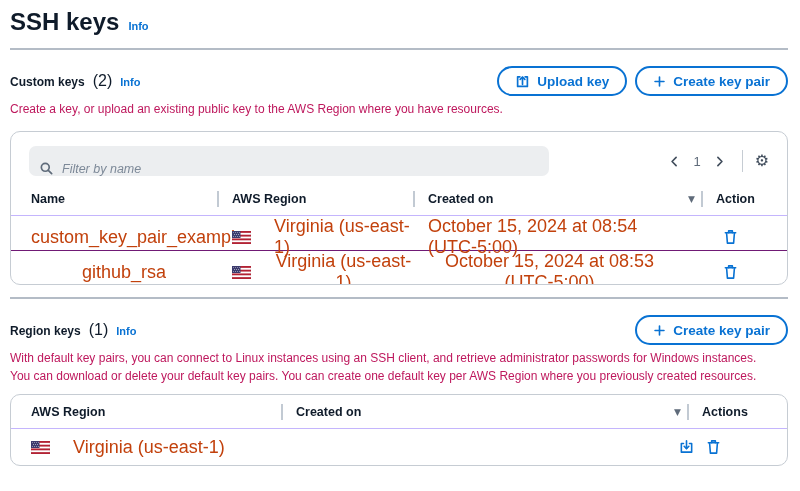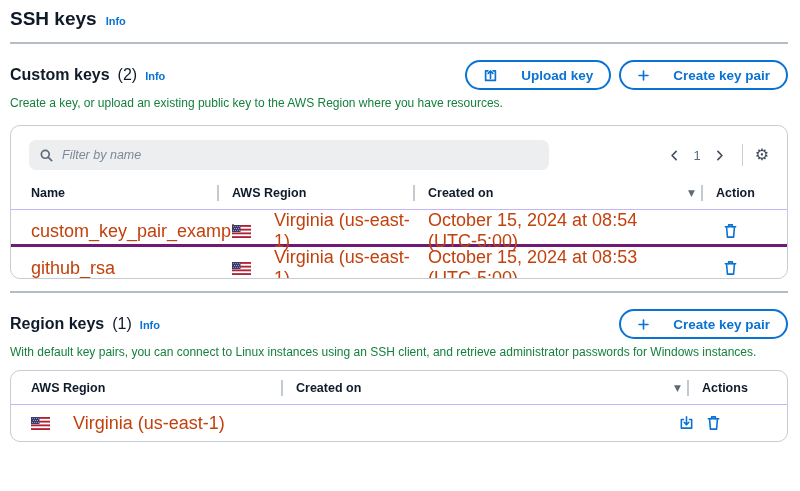--- a/index.html
+++ b/index.html
@@ -5,55 +5,55 @@
   * { box-sizing: border-box; margin: 0; padding: 0; }
   html, body { width: 800px; height: 491px; overflow: hidden; background: #fff; }
   body {
     font-family: "Liberation Sans", sans-serif;
     color: #0f1b2a;
   }
   .page { padding: 8px 12px 0 10px; }
 
   
   .title-row { display: flex; align-items: baseline; gap: 9px; }
-  h1 { font-size: 19px; font-weight: 700; color: #0f1b2a; }
-  h2 { font-size: 16px; font-weight: 700; color: #0f1b2a; display: inline; }
+  h1 { font-size: 24px; font-weight: 700; color: #0f1b2a; }
+  h2 { font-size: 12px; font-weight: 700; color: #0f1b2a; display: inline; }
   .count { font-weight: 400; font-size: 16px; color: #0f1b2a; }
   .info-link {
     font-size: 11px; font-weight: 700; color: #0972d3;
     text-decoration: none; cursor: pointer; text-align: right;
   }
   .desc { font-size: 12.5px; color: #414d5c; line-height: 1.55; margin-top: 5px; max-width: 778px; }
-  .desc-sm { font-size: 12px; color: #15803d; line-height: 1.5; margin-top: 4px; }
+  .desc-sm { font-size: 12px; color: #be185d; line-height: 1.5; margin-top: 4px; }
 
   .section-divider { border: none; height: 2px; background: #b4bcc6; margin-top: 12px; }
 
   
   .section { margin-top: 16px; }
   .section-head { display: flex; align-items: center; justify-content: space-between; }
   .head-left { display: flex; align-items: baseline; gap: 8px; }
   .head-buttons { display: flex; gap: 8px; }
   .btn {
-    display: inline-flex; align-items: center; gap: 23px;
+    display: inline-flex; align-items: center; gap: 7px;
     height: 30px; padding: 0 16px;
     border: 2px solid #0972d3; border-radius: 18px;
     background: #fff; color: #0972d3;
     font-family: "Liberation Sans", sans-serif;
     font-size: 13.5px; font-weight: 700; cursor: pointer;
   }
 
   
   .card {
     margin-top: 13px;
     border: 1px solid #c6ccd3; border-radius: 10px;
     background: #fff; overflow: hidden;
   }
   .toolbar { display: flex; align-items: center; justify-content: space-between; padding: 14px 18px 6px 18px; }
   .filter-box {
-    display: flex; align-items: center; gap: 8px;
+    display: flex; align-items: flex-end; gap: 8px;
     width: 520px; height: 30px;
     background: #eceef0; border-radius: 7px; padding: 0 10px;
   }
   .filter-box input {
     flex: 1; border: none; outline: none; background: transparent;
     font-family: "Liberation Sans", sans-serif;
     font-size: 12.5px; font-style: italic; color: #414d5c;
   }
   .filter-box input::placeholder { color: #7d8998; font-style: italic; }
   .pager { display: flex; align-items: center; gap: 4px; color: #414d5c; }
@@ -73,21 +73,21 @@
   .th.first, .td.first { padding-left: 20px; }
   .th.divided::before {
     content: ""; position: absolute; left: 0; top: 50%;
     transform: translateY(-50%);
     width: 2px; height: 16px; background: #c2cad3;
   }
   .sort-cell { display: flex; justify-content: flex-end; padding-right: 6px; }
   .sort-glyph { font-size: 9px; color: #5f6b7a; font-family: "DejaVu Sans", sans-serif; }
   .td { font-size: 18px; color: #c2410c; padding-left: 15px; }
   .data-row { height: 34px; }
-  .data-row + .data-row { border-top: 3px solid #701a75; }
+  .data-row + .data-row { border-top: 1px solid #701a75; text-align: center; }
   .default-grid.data-row { height: 36px; }
   .region-cell { display: flex; align-items: center; gap: 23px; }
   .action-cell { padding-left: 22px; display: flex; align-items: center; gap: 12px; }
   .icon-btn { background: none; border: none; cursor: pointer; padding: 0; display: flex; align-items: center; }
 
   svg { display: block; }
 </style>
 </head>
 <body>
 
@@ -271,20 +271,21 @@
             <svg width="13" height="13" viewBox="0 0 16 16" fill="none" stroke="#0972d3" stroke-width="2" stroke-linecap="round">
               <path d="M8 2.5v11M2.5 8h11"></path>
             </svg>
           </span>
           <span>Create key pair</span>
         </button>
       </div>
     </div>
     <p class="desc-sm">
       <span style="display:block">With default key pairs, you can connect to Linux instances using an SSH client, and retrieve administrator passwords for Windows instances.</span>
+      <span style="display:block">You can download or delete your default key pairs. You can create one default key per AWS Region where you previously created resources.</span>
     </p>
 
     <div class="card" style="margin-top:9px">
       <div class="t-row default-grid t-head">
         <div class="th first">AWS Region</div>
         <div class="th divided">Created on</div>
         <div class="th sort-cell">
           <span class="sort-glyph">▼</span>
         </div>
         <div class="th divided">Actions</div>

